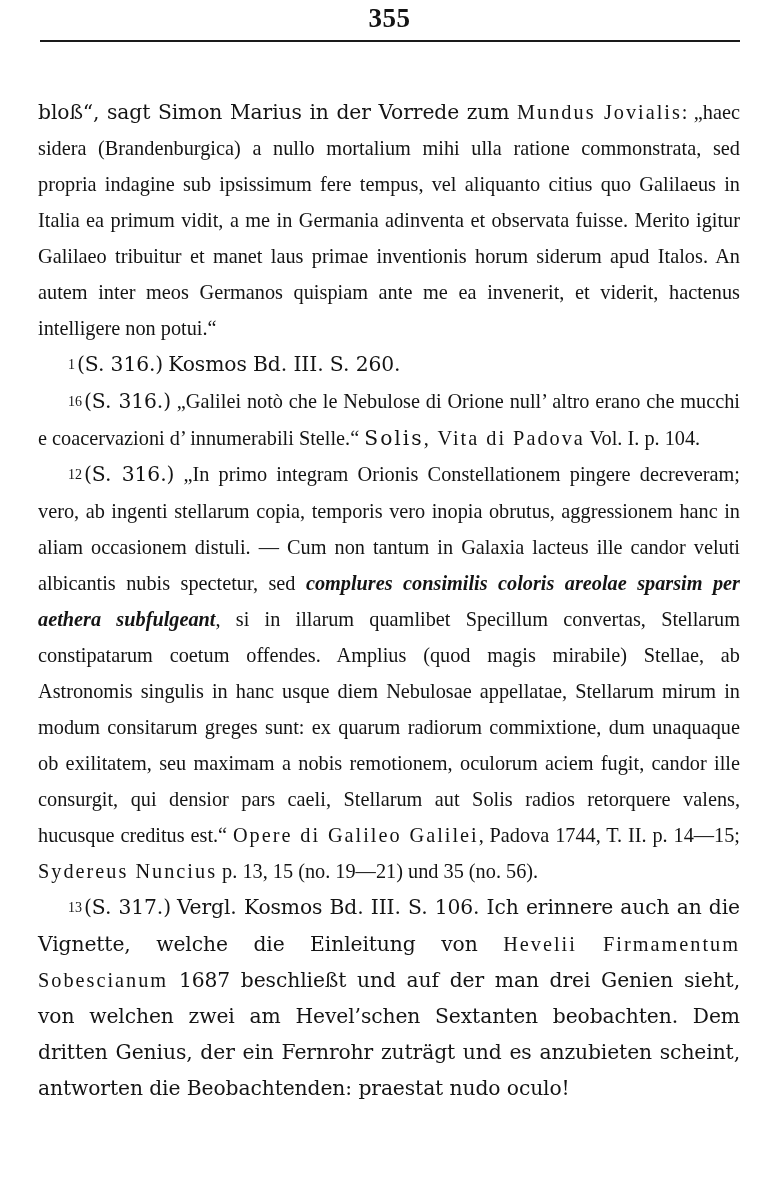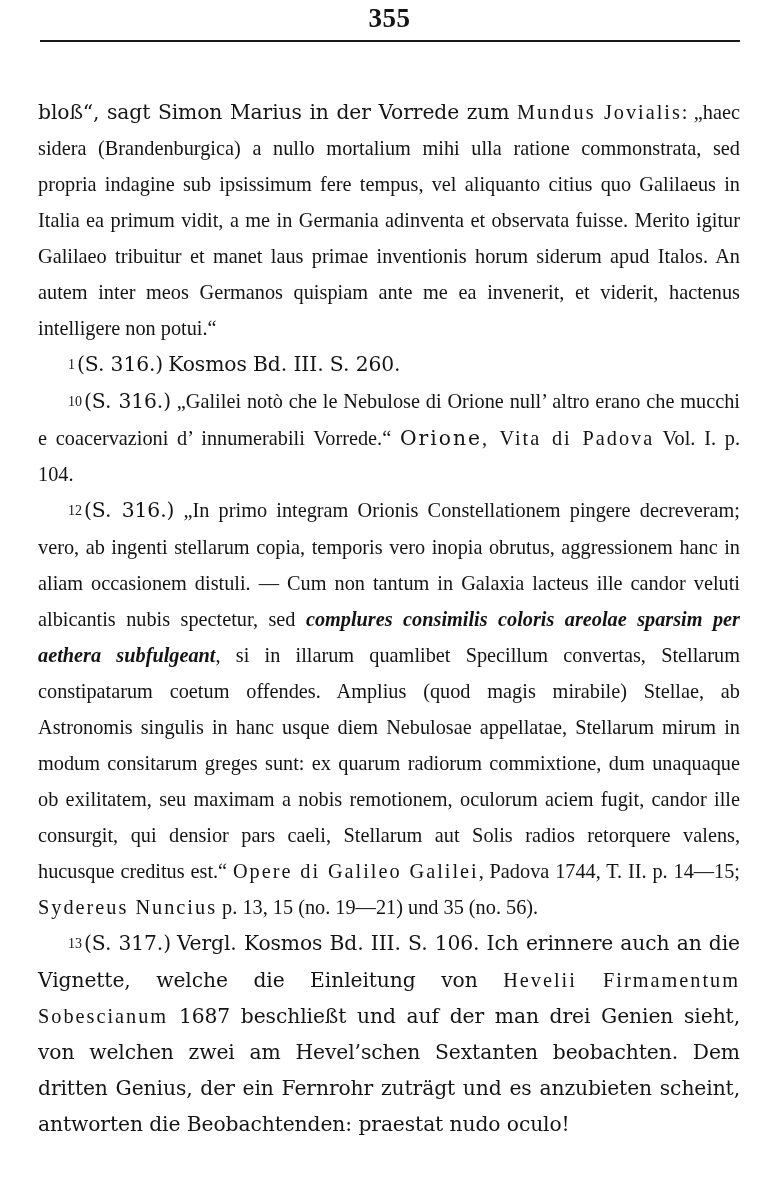--- a/index.html
+++ b/index.html
@@ -81,20 +81,20 @@
   <div class="rule"></div>
 
   <div class="body-block">
 
     <p><span class="fraktur">bloß“, sagt Simon Marius in der Vorrede zum </span><span class="spaced">Mundus Jovialis</span><span>: „haec sidera (Brandenburgica) a nullo mortalium mihi ulla ratione commonstrata, sed propria indagine sub ipsissimum fere tempus, vel aliquanto citius quo Galilaeus in Italia ea primum vidit, a me in Germania adinventa et observata fuisse. Merito igitur Galilaeo tribuitur et manet laus primae inventionis horum siderum apud Italos. An autem inter meos Germanos quispiam ante me ea invenerit, et viderit, hactenus intelligere non potui.“</span></p>
 
 
 
     <p class="indent"><span class="fn-num">1</span><span class="fraktur">(S. 316.)</span> <span class="fraktur">Kosmos Bd. III. S. 260.</span></p>
 
-    <p class="indent"><span class="fn-num">10</span><span class="fraktur">(S. 316.)</span> <span>„Galilei notò che le Nebulose di Orione null’ altro erano che mucchi e coacervazioni d’ innumerabili Vorrede.“ </span><span class="fraktur spaced">Orione</span><span class="spaced">, Vita di Padova</span><span> Vol. I. p. 104.</span></p>
+    <p class="indent"><span class="fn-num">16</span><span class="fraktur">(S. 316.)</span> <span>„Galilei notò che le Nebulose di Orione null’ altro erano che mucchi e coacervazioni d’ innumerabili Stelle.“ </span><span class="fraktur spaced">Solis</span><span class="spaced">, Vita di Padova</span><span> Vol. I. p. 104.</span></p>
 
     <p class="indent"><span class="fn-num">12</span><span class="fraktur">(S. 316.)</span> <span>„In primo integram Orionis Constellationem pingere decreveram; vero, ab ingenti stellarum copia, temporis vero inopia obrutus, aggressionem hanc in aliam occasionem distuli. — Cum non tantum in Galaxia lacteus ille candor veluti albicantis nubis spectetur, sed </span><span class="bold-it">complures consimilis coloris areolae sparsim per aethera subfulgeant</span><span>, si in illarum quamlibet Specillum convertas, Stellarum constipatarum coetum offendes. Amplius (quod </span><span class="it">magis mirabile</span><span>) Stellae, ab Astronomis singulis in hanc usque diem </span><span class="it">Nebulosae</span><span> appellatae, Stellarum mirum in modum consitarum greges sunt: ex quarum radiorum commixtione, dum unaquaque ob exilitatem, seu maximam a nobis remotionem, oculorum aciem fugit, candor ille consurgit, qui densior pars caeli, Stellarum aut Solis radios retorquere valens, hucusque creditus est.“ </span><span class="spaced">Opere di Galileo Galilei</span><span>, Padova 1744, T. II. p. 14—15; </span><span class="spaced">Sydereus Nuncius</span><span> p. 13, 15 (no. 19—21) und 35 (no. 56).</span></p>
 
     <p class="indent"><span class="fn-num">13</span><span class="fraktur">(S. 317.)</span> <span class="fraktur">Vergl. Kosmos Bd. III. S. 106. Ich erinnere auch an die Vignette, welche die Einleitung von </span><span class="spaced">Hevelii Firmamentum Sobescianum</span><span class="fraktur"> 1687 beschließt und auf der man drei Genien sieht, von welchen zwei am Hevel’schen Sextanten beobachten. Dem dritten Genius, der ein Fernrohr zuträgt und es anzubieten scheint, antworten die Beobachtenden: praestat nudo oculo!</span></p>
 
   </div>
 </div>
 
 </body></html>

